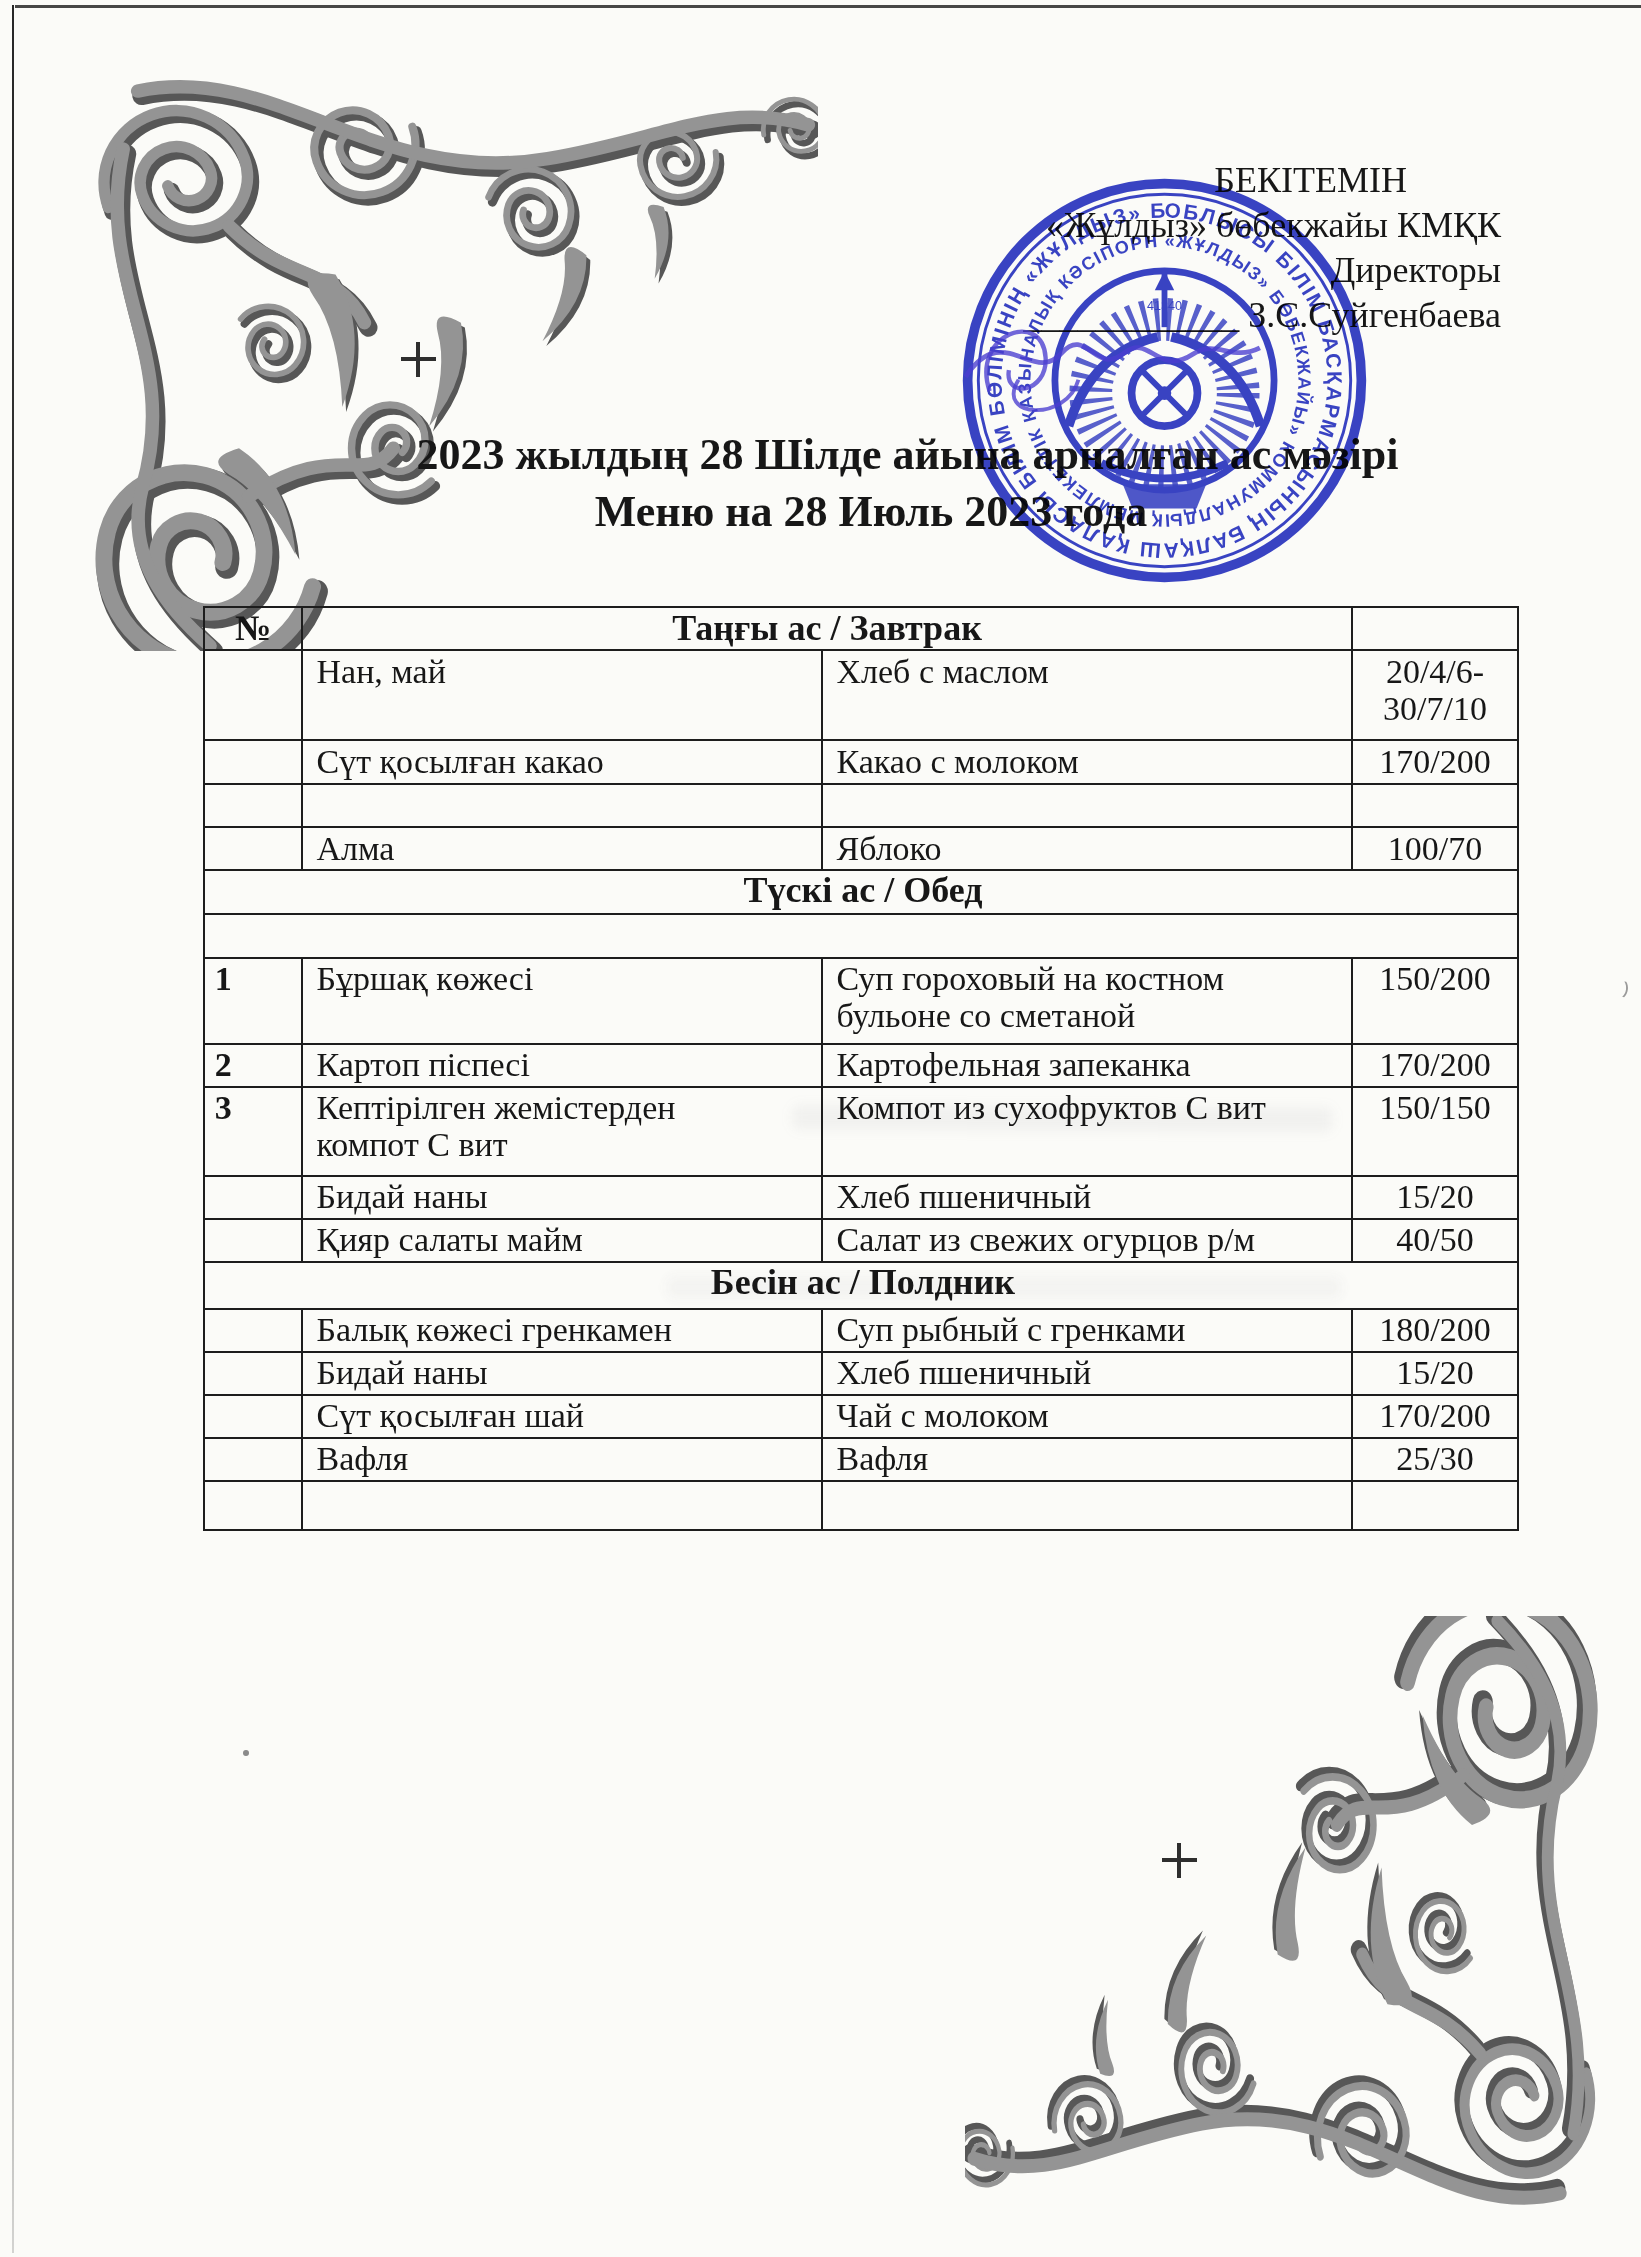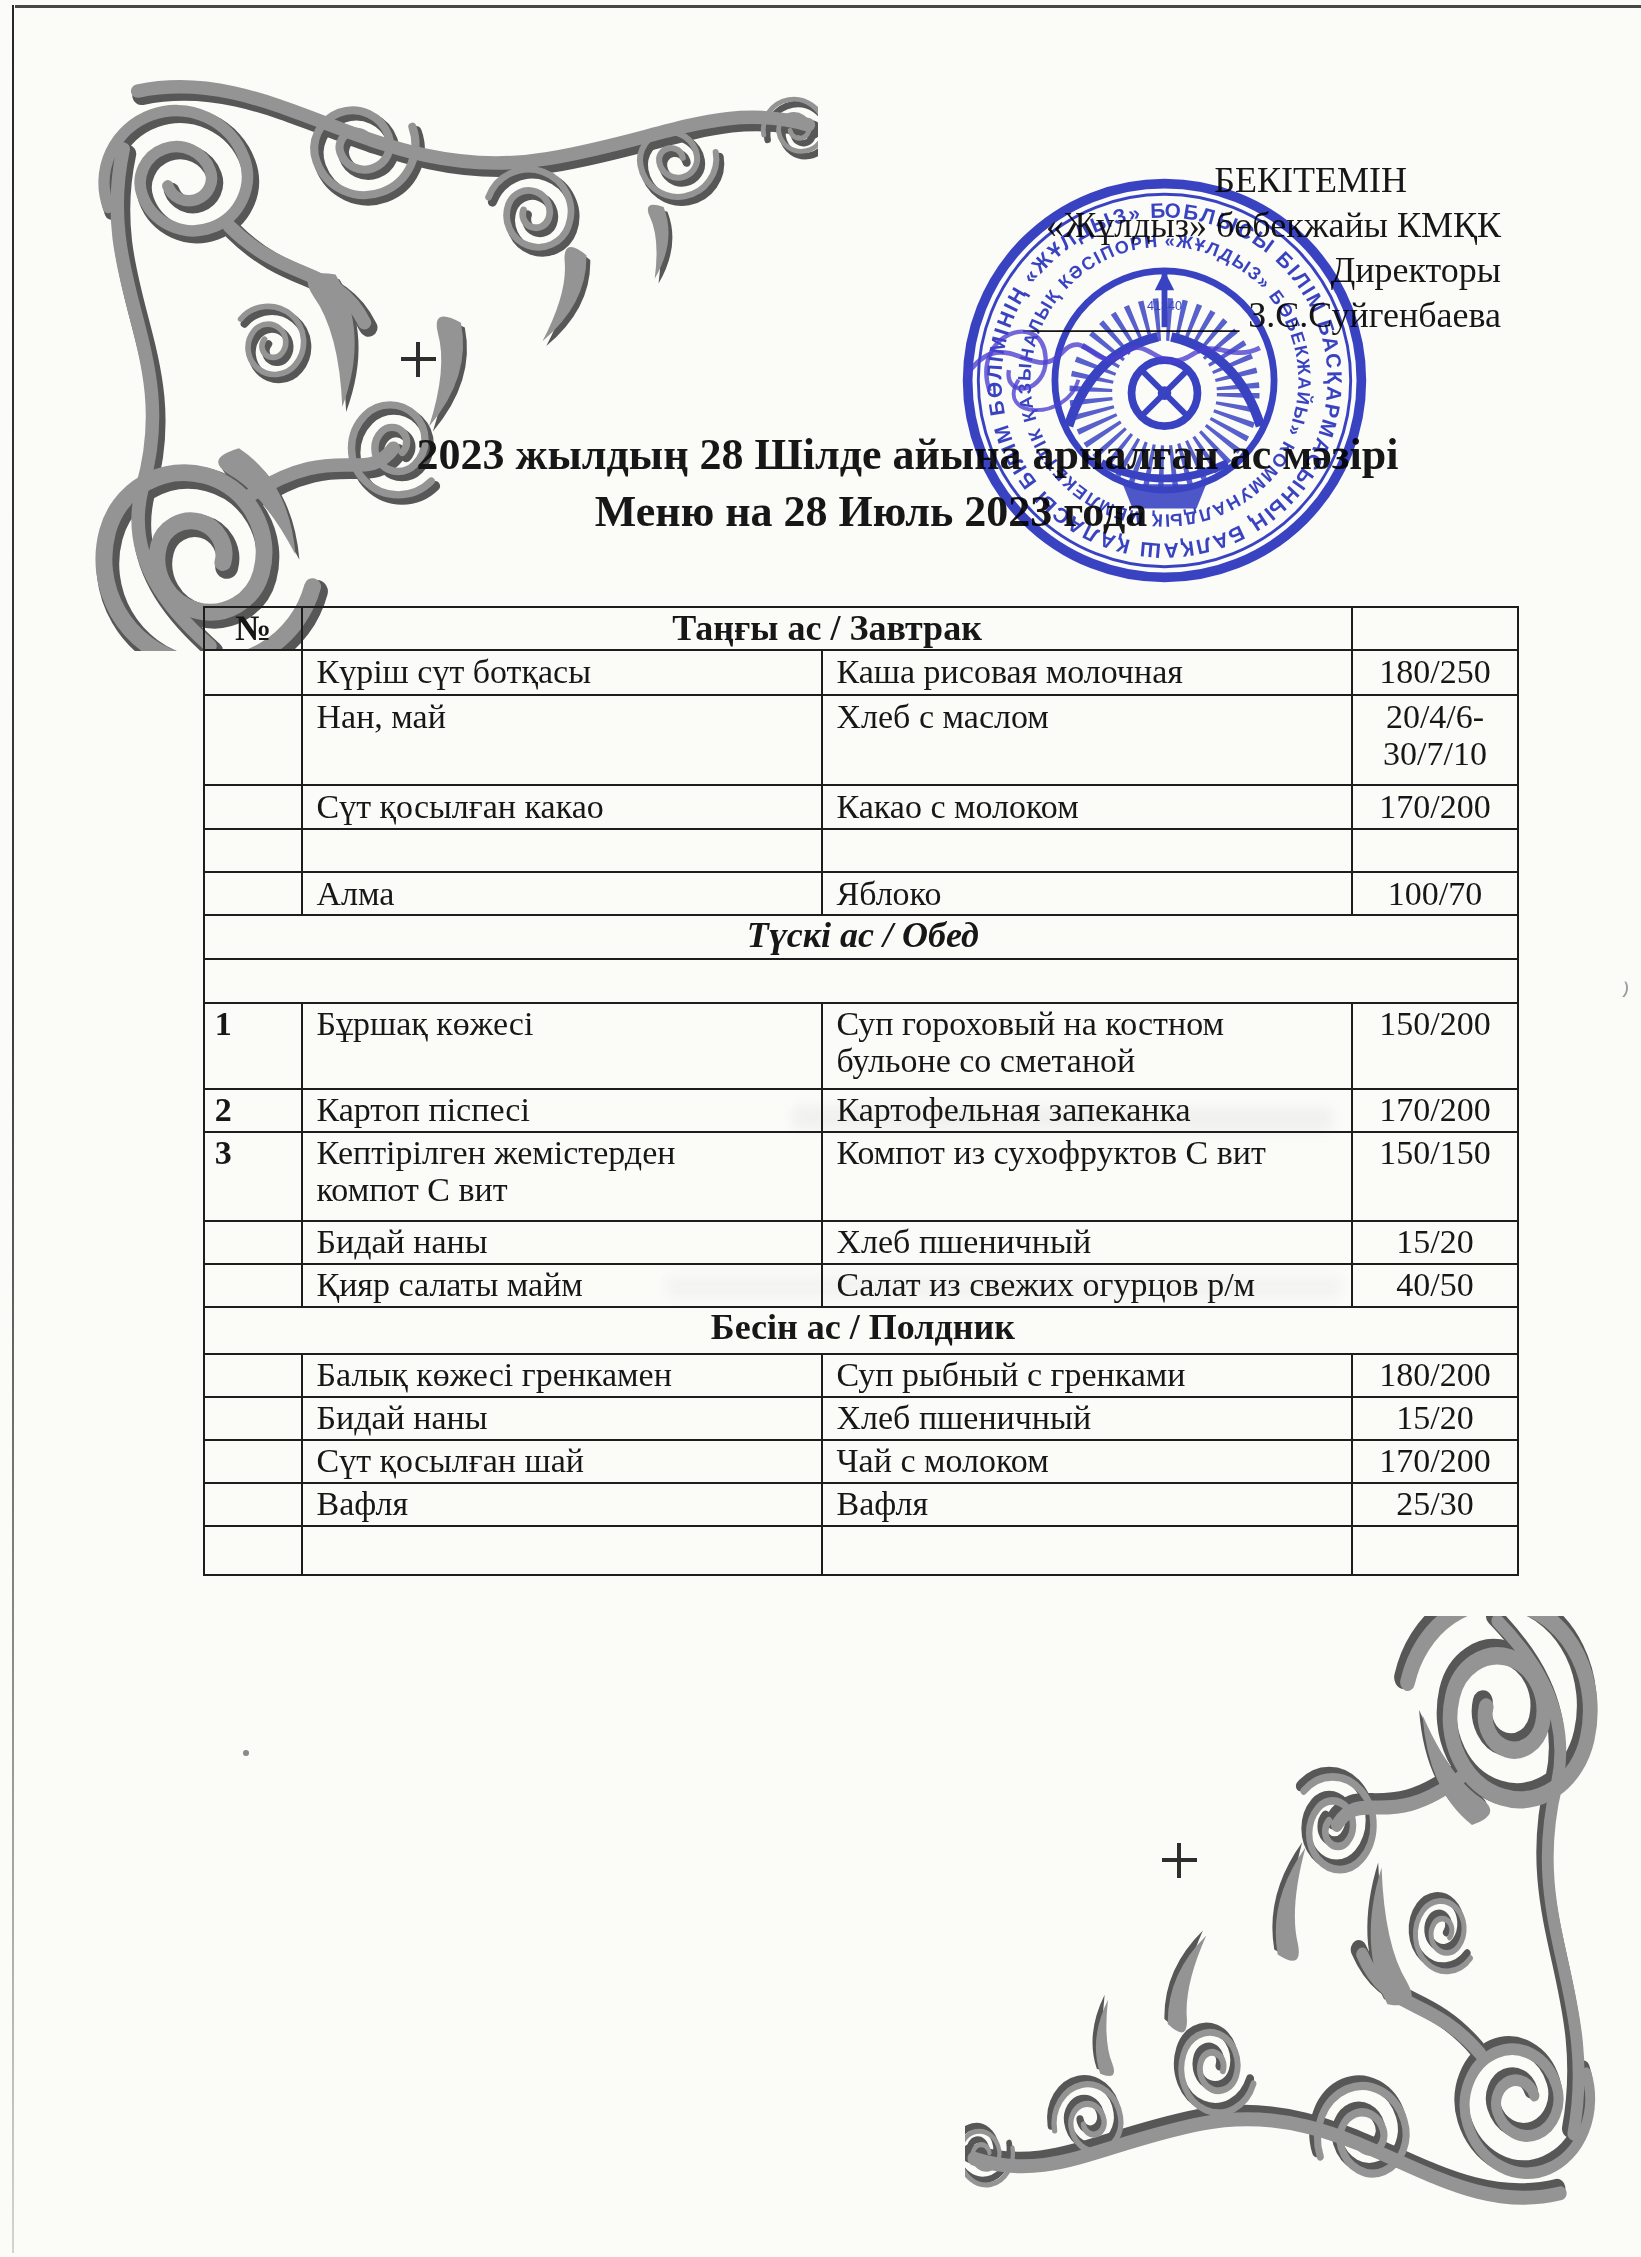--- a/index.html
+++ b/index.html
@@ -177,26 +177,20 @@
         <col style="width:520px">
         <col style="width:530px">
         <col style="width:166px">
       </colgroup>
     <tbody>
       <tr class="r-head">
         <th>№</th>
         <th colspan="2">Таңғы ас / Завтрак</th>
         <th></th>
       </tr>
-    <tr style="height: 45px;">
-          <td class="cell-num"></td>
-          <td class="cell-kk">Күріш сүт ботқасы</td>
-          <td class="cell-ru">Каша рисовая молочная</td>
-          <td class="cell-portion">180/250</td>
-        </tr>
         <tr style="height: 90px;">
           <td class="cell-num"></td>
           <td class="cell-kk">Нан,  май</td>
           <td class="cell-ru">Хлеб с маслом</td>
           <td class="cell-portion">20/4/6-
 30/7/10</td>
         </tr>
         <tr style="height: 44px;">
           <td class="cell-num"></td>
           <td class="cell-kk">Сүт қосылған какао</td>
@@ -208,21 +202,21 @@
           <td></td>
           <td></td>
           <td></td>
         </tr>
         <tr style="height: 41px;">
           <td class="cell-num"></td>
           <td class="cell-kk">Алма</td>
           <td class="cell-ru">Яблоко</td>
           <td class="cell-portion">100/70</td>
         </tr>
-        <tr style="height: 44px; font-style: italic;">
+        <tr style="height: 44px;">
           <td colspan="4" class="section-cell">Түскі ас / Обед</td>
         </tr>
         <tr style="height: 44px;">
           <td colspan="4"></td>
         </tr>
         <tr style="height: 86px;">
           <td class="cell-num">1</td>
           <td class="cell-kk">Бұршақ  көжесі</td>
           <td class="cell-ru">Суп гороховый  на костном
 бульоне со сметаной</td>

